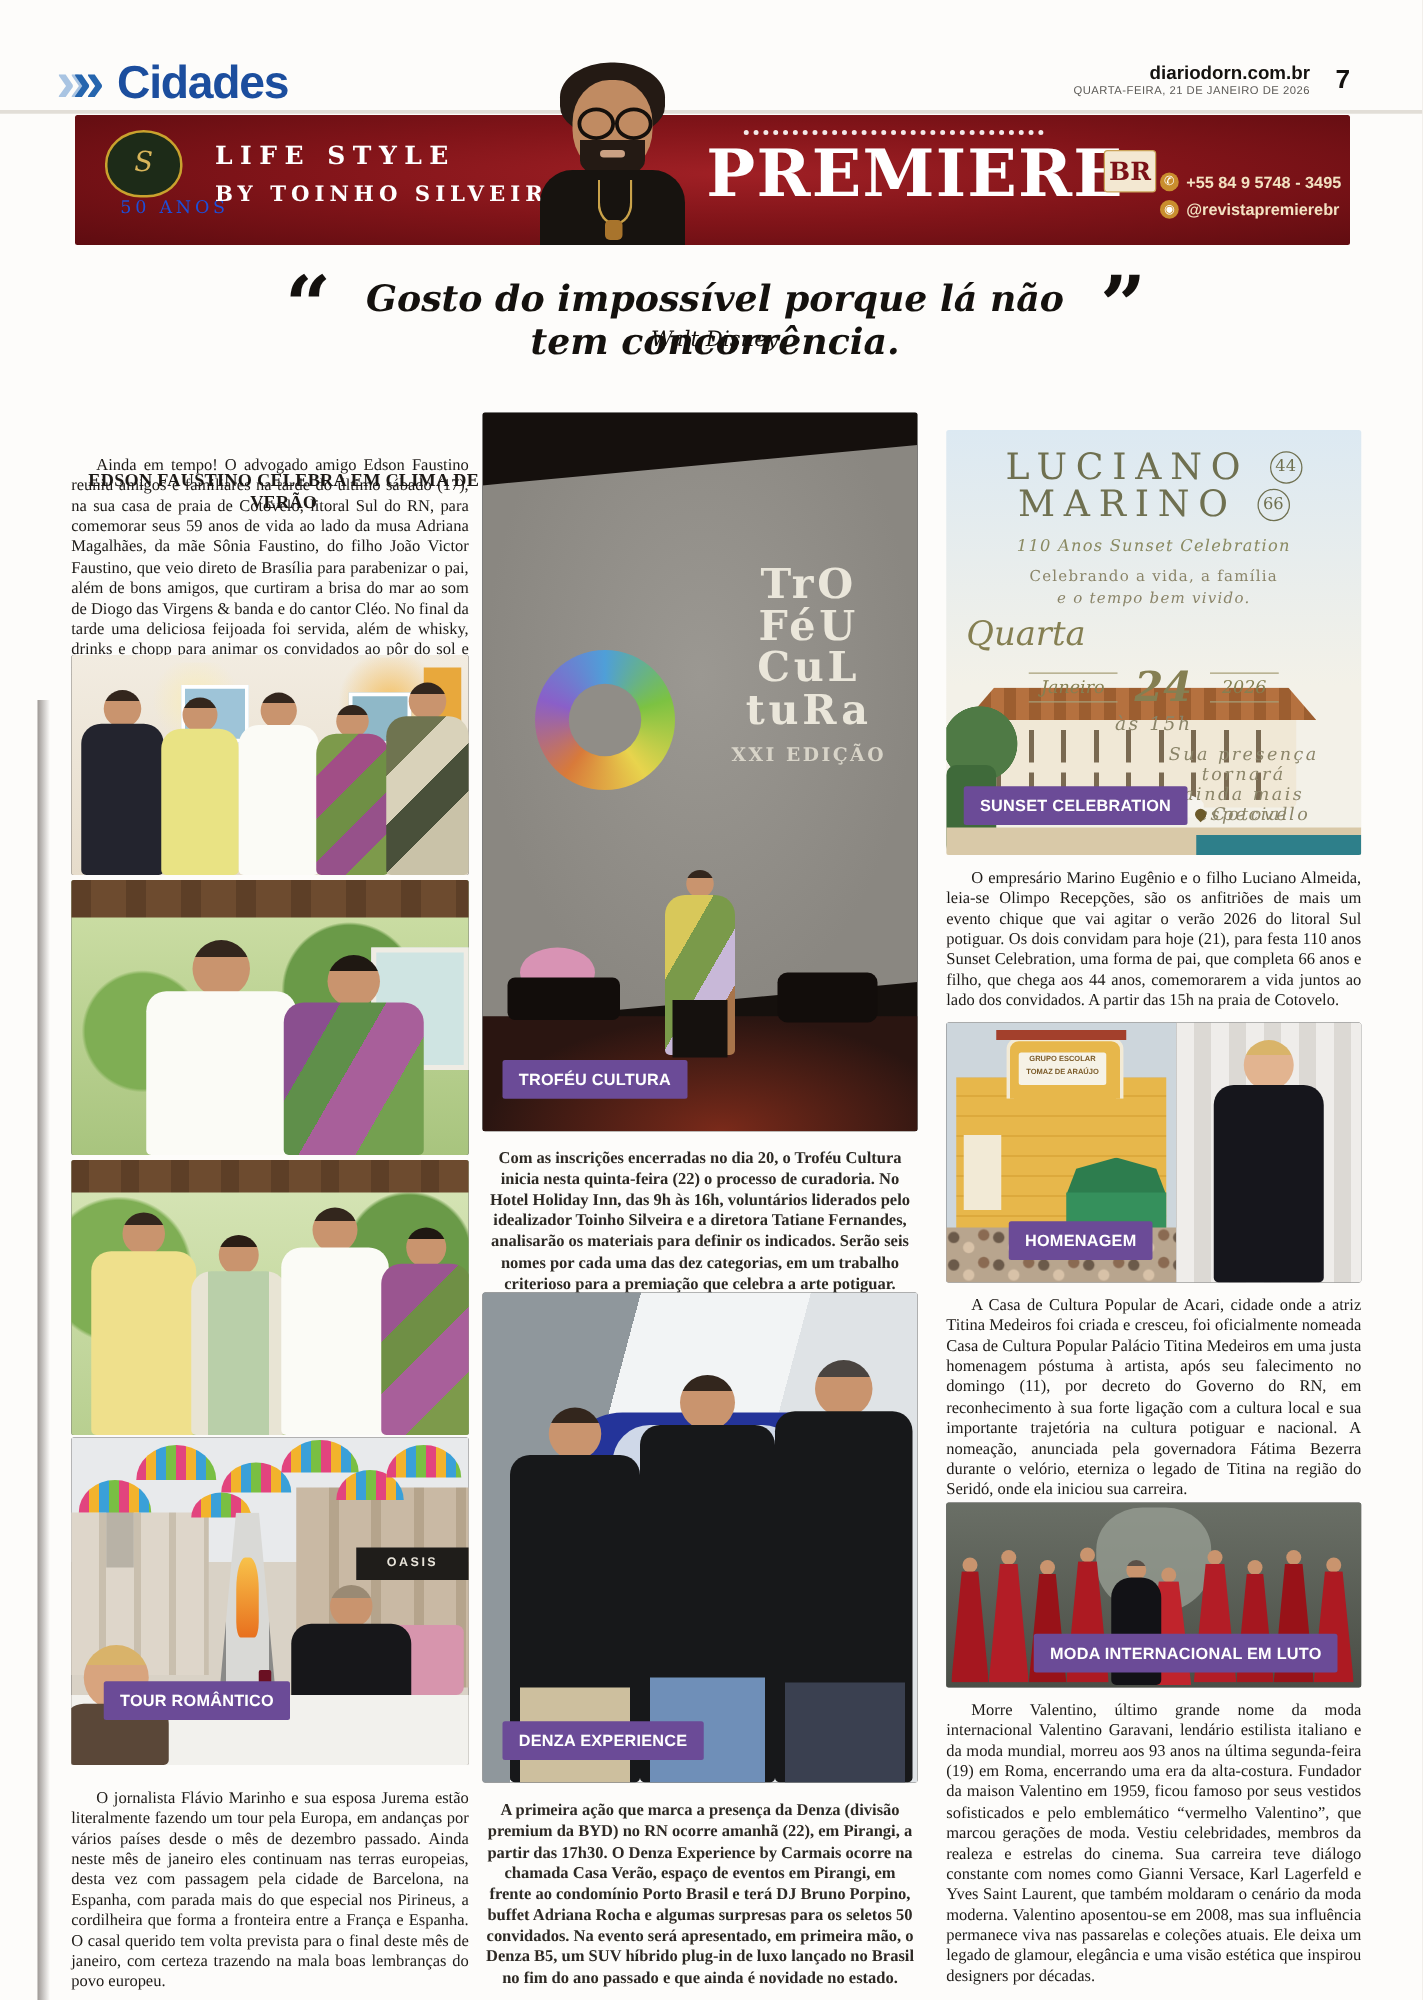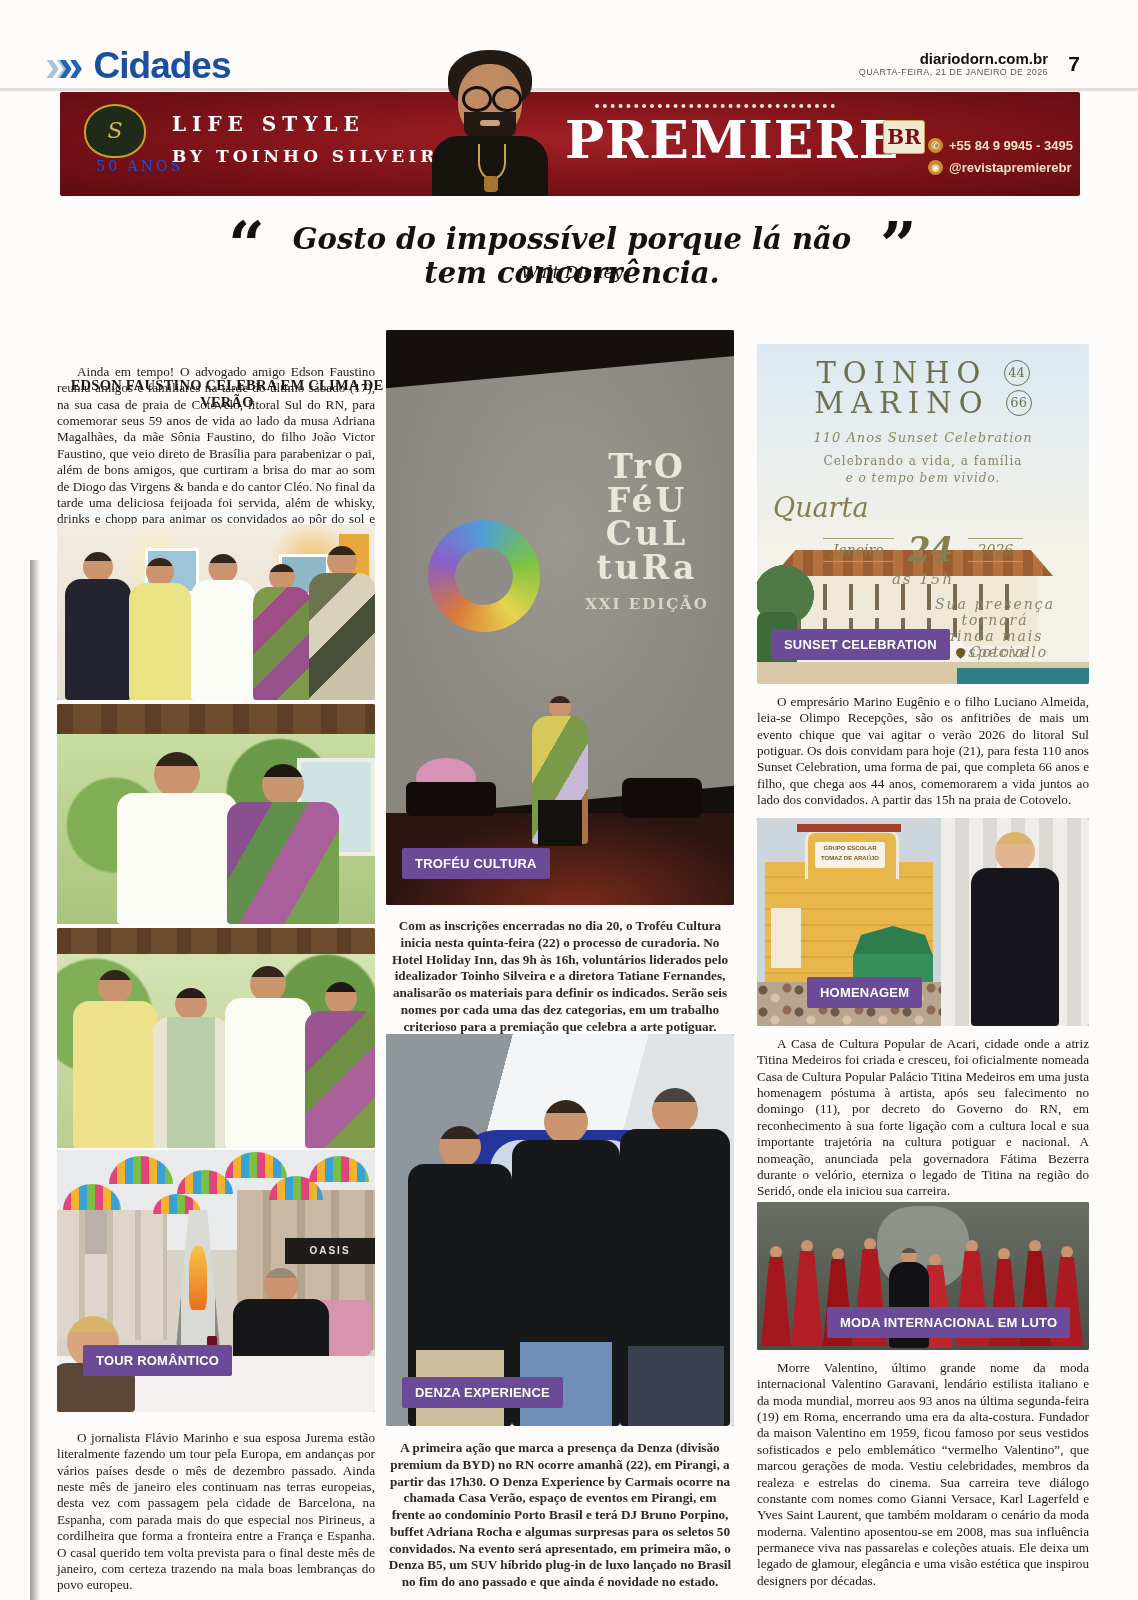--- a/index.html
+++ b/index.html
@@ -139,21 +139,21 @@
     <div class="av-chain"></div>
     <div class="av-pend"></div>
   </div>
 
   <div class="abs dotline"></div>
   <div class="abs brand">PREMIERE</div>
   <div class="abs brand-br">BR</div>
 
   <div class="contact-row" style="left:928px;top:138px;">
     <span class="cicon">✆</span>
-    <span>+55 84 9 9945 - 3495</span>
+    <span>+55 84 9 5748 - 3495</span>
   </div>
   <div class="contact-row" style="left:928px;top:160px;">
     <span class="cicon">◉</span>
     <span>@revistapremierebr</span>
   </div>
 
   <div class="abs qmark" style="left:228px;top:226px;">“</div>
   <div class="abs quote-text" style="left:262px;top:222px;width:620px;text-align:center;">Gosto do impossível porque lá não tem concorrência.</div>
   <div class="abs qmark" style="left:880px;top:226px;">”</div>
   <div class="abs quote-author" style="left:262px;top:262px;width:620px;text-align:center;">Walt Disney</div>
@@ -261,21 +261,21 @@
       <div class="abs" style="left:40px;top:28px;width:230px;height:26px;background:repeating-linear-gradient(90deg,#7a6a52 0 4px,transparent 4px 26px);"></div>
       <div class="abs" style="left:40px;top:62px;width:230px;height:22px;background:repeating-linear-gradient(90deg,#7a6a52 0 4px,transparent 4px 26px);"></div>
       <div class="abs" style="left:-8px;top:4px;width:70px;height:70px;background:radial-gradient(circle,#4f7a45 0 60%,transparent 61%);"></div>
       <div class="abs" style="left:0;top:56px;width:40px;height:72px;background:#3f6a3a;border-radius:8px;"></div>
       <div class="abs" style="left:150px;top:78px;width:56px;height:20px;background:#f6f4ee;border-radius:50% 50% 0 0;"></div>
       <div class="abs" style="left:0;bottom:0;width:332px;height:22px;background:#d9c9a8;"></div>
       <div class="abs" style="left:200px;bottom:0;width:132px;height:16px;background:#2e7f8a;"></div>
     </div>
 
     <div class="abs" style="left:0;top:14px;width:332px;text-align:center;">
-      <div class="inv-name"><span>TOINHO</span> <span class="inv-badge">44</span></div>
+      <div class="inv-name"><span>LUCIANO</span> <span class="inv-badge">44</span></div>
       <div class="inv-name"><span>MARINO</span> <span class="inv-badge">66</span></div>
     </div>
     <div class="abs inv-sub" style="left:0;top:86px;width:332px;text-align:center;">110 Anos Sunset Celebration</div>
     <div class="abs inv-tag" style="left:0;top:110px;width:332px;text-align:center;">Celebrando a vida, a família</div>
     <div class="abs inv-tag" style="left:0;top:127px;width:332px;text-align:center;font-style:italic;">e o tempo bem vivido.</div>
     <div class="abs inv-week" style="left:0;top:148px;width:332px;text-align:left;padding-left:16px;">Quarta</div>
     <div class="abs" style="left:0;top:186px;width:332px;display:flex;justify-content:center;align-items:center;gap:14px;">
       <span class="inv-cell">Janeiro</span>
       <span class="inv-day">24</span>
       <span class="inv-cell">2026</span>

